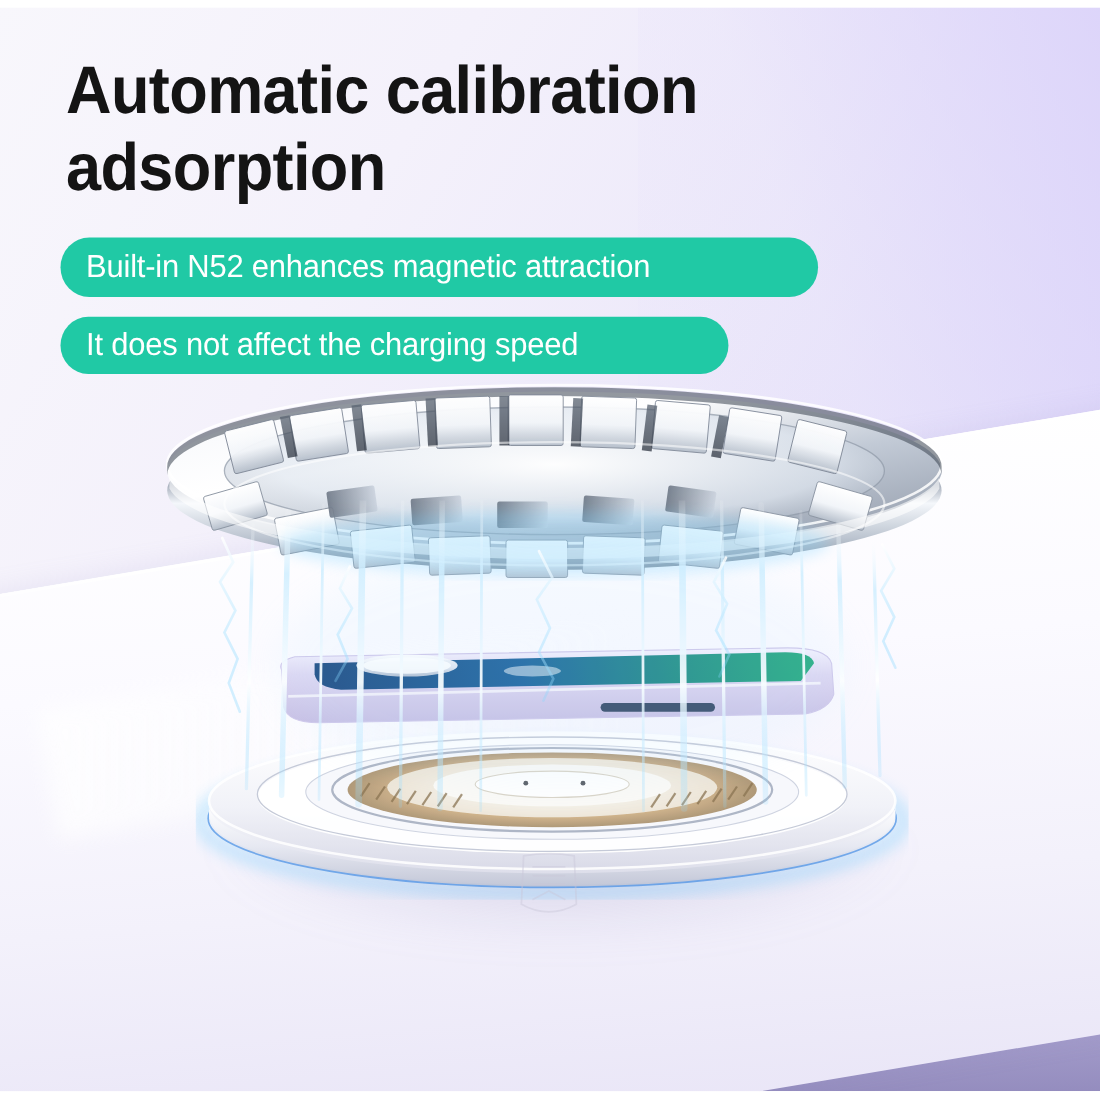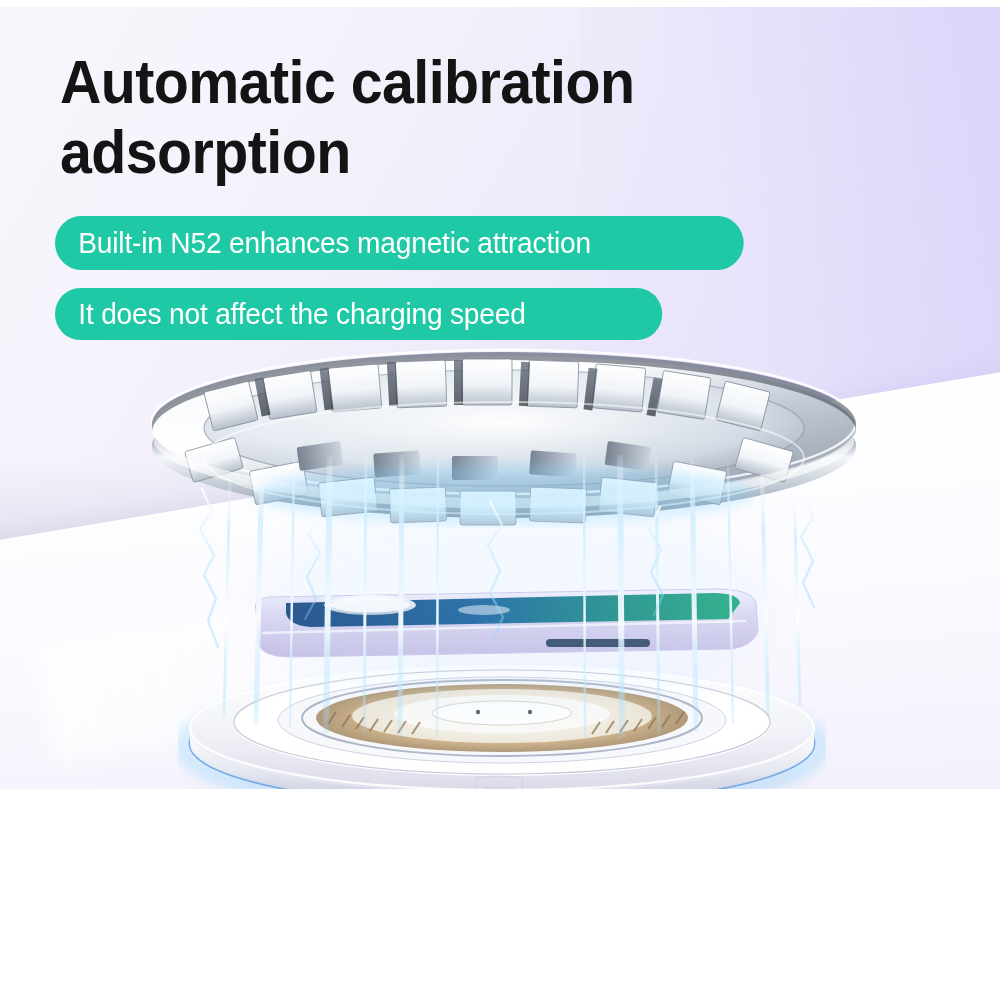--- a/index.html
+++ b/index.html
@@ -8,21 +8,21 @@
     padding: 0;
     background: #ffffff;
   }
   body {
     font-family: "Liberation Sans", sans-serif;
   }
 
   .poster {
     position: relative;
     width: 1000px;
-    height: 789px;
+    height: 992px;
     overflow: hidden;
     background: #efecfb;
   }
 
   
   .bg-base {
     position: absolute;
     inset: 0;
     background:
       linear-gradient(120deg, #f8f7fc 0%, #f4f1fb 28%, #ece8fa 55%, #e4dffa 78%, #ded8f8 100%);

